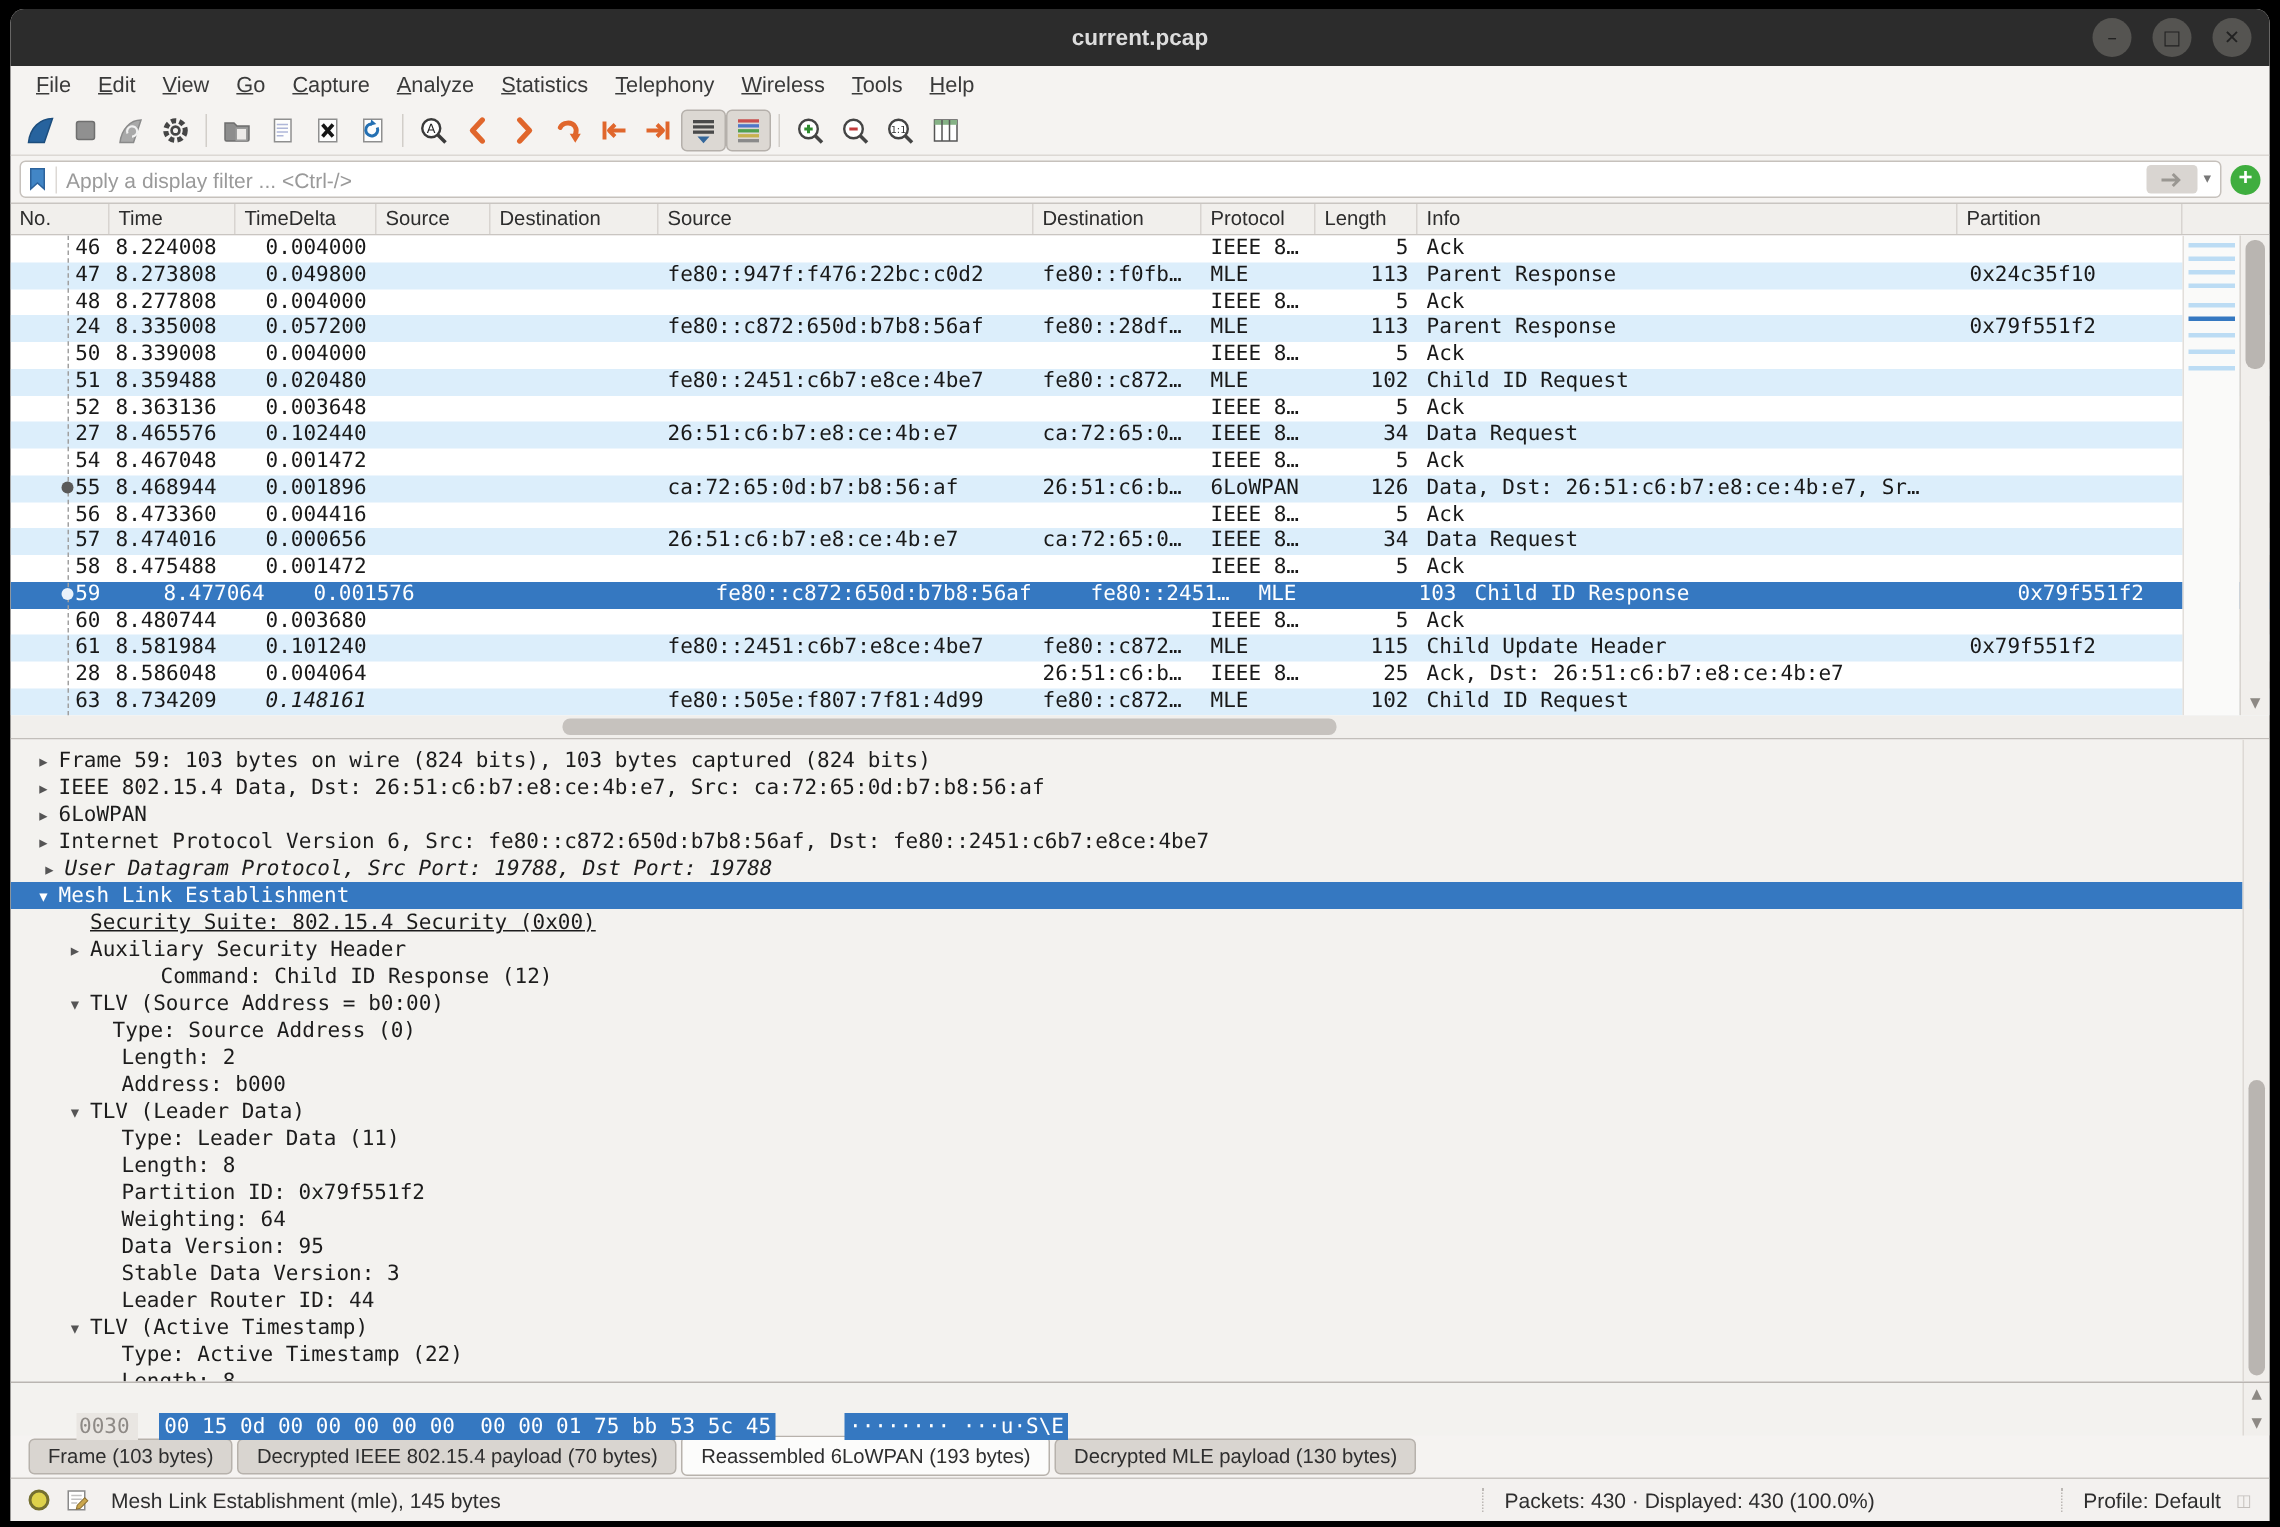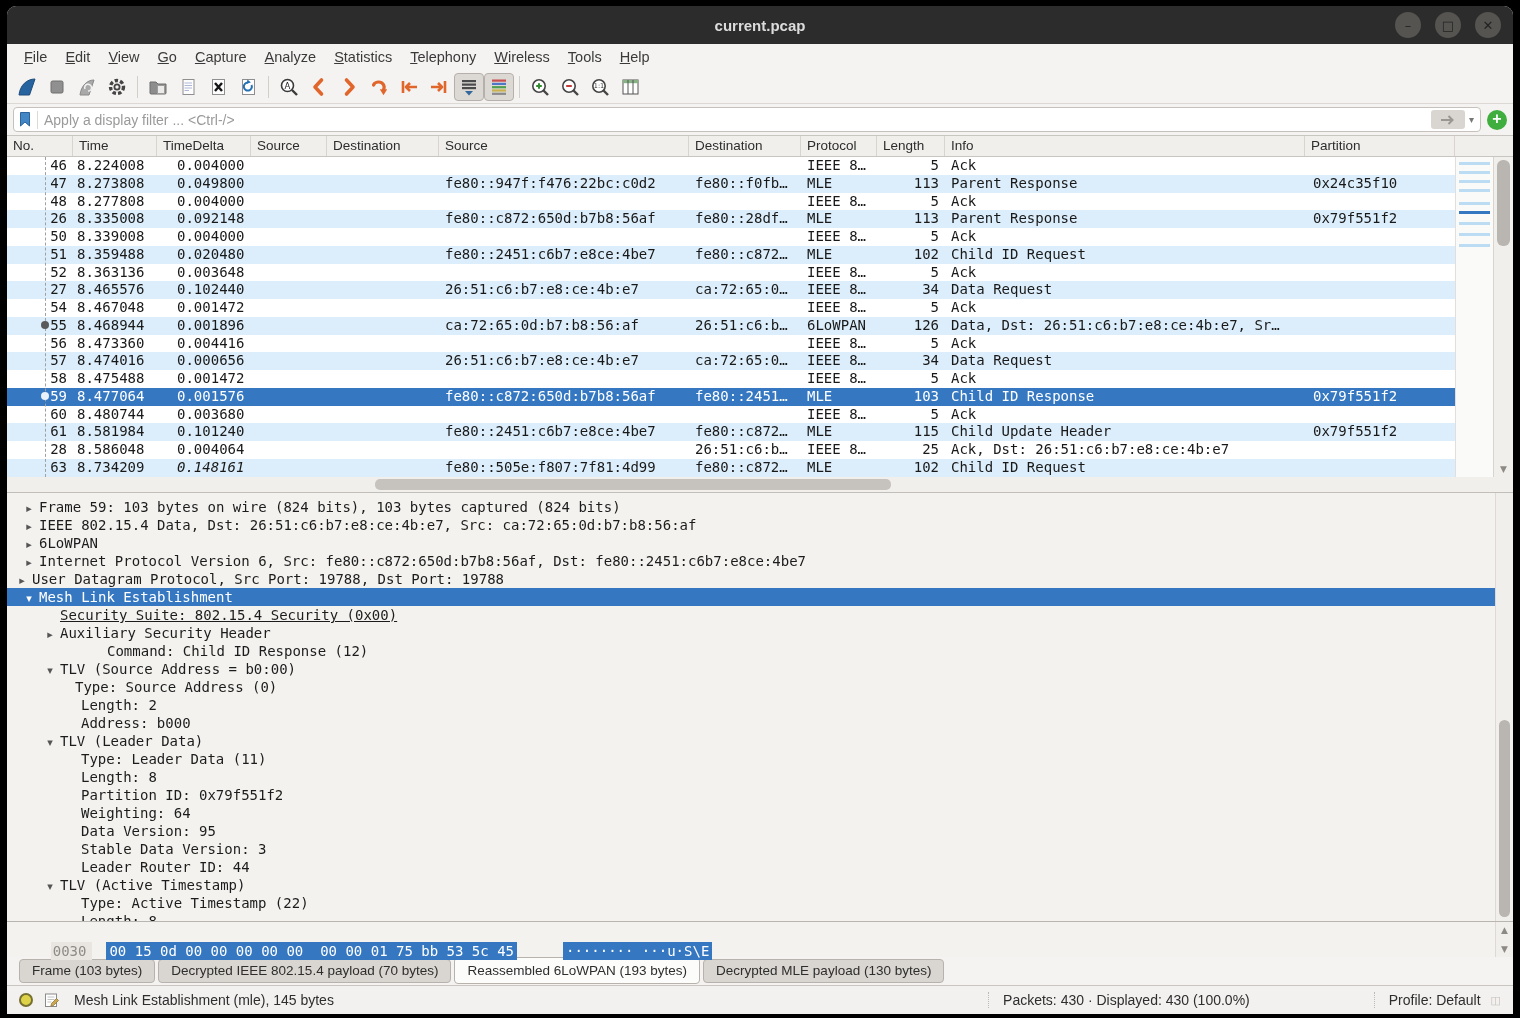--- a/index.html
+++ b/index.html
@@ -357,23 +357,23 @@
           <div class="pcell pc-src1" style="width: 76px;"></div>
           <div class="pcell pc-dst1" style="width: 112px;"></div>
           <div class="pcell pc-src2" style="width: 250px;"></div>
           <div class="pcell pc-dst2" style="width: 112px;"></div>
           <div class="pcell pc-protocol" style="width: 76px;">IEEE 8…</div>
           <div class="pcell pc-length al-right" style="width: 68px;">5</div>
           <div class="pcell pc-info" style="width: 360px;">Ack</div>
           <div class="pcell pc-partition" style="width: 150px;"></div>
         </div>
         <div class="prow bg-blue">
-          <div class="pcell pc-no al-right" style="width: 66px;">26</div>
+          <div class="pcell pc-no al-right" style="width: 66px;">24</div>
           <div class="pcell pc-time" style="width: 84px;">8.335008</div>
-          <div class="pcell pc-delta" style="width: 94px;">0.092148</div>
+          <div class="pcell pc-delta" style="width: 94px;">0.057200</div>
           <div class="pcell pc-src1" style="width: 76px;"></div>
           <div class="pcell pc-dst1" style="width: 112px;"></div>
           <div class="pcell pc-src2" style="width: 250px;">fe80::c872:650d:b7b8:56af</div>
           <div class="pcell pc-dst2" style="width: 112px;">fe80::28df…</div>
           <div class="pcell pc-protocol" style="width: 76px;">MLE</div>
           <div class="pcell pc-length al-right" style="width: 68px;">113</div>
           <div class="pcell pc-info" style="width: 360px;">Parent Response</div>
           <div class="pcell pc-partition" style="width: 150px;">0x79f551f2</div>
         </div>
         <div class="prow">
@@ -489,21 +489,21 @@
           <div class="pcell pc-dst1" style="width: 112px;"></div>
           <div class="pcell pc-src2" style="width: 250px;"></div>
           <div class="pcell pc-dst2" style="width: 112px;"></div>
           <div class="pcell pc-protocol" style="width: 76px;">IEEE 8…</div>
           <div class="pcell pc-length al-right" style="width: 68px;">5</div>
           <div class="pcell pc-info" style="width: 360px;">Ack</div>
           <div class="pcell pc-partition" style="width: 150px;"></div>
         </div>
         <div class="prow bg-sel">
           <div class="pcell pc-no al-right" style="width: 66px;">59</div>
-          <div class="pcell pc-time" style="width: 84px;">8.477064</div>
+          <div class="pcell pc-time" style="width: 84px; margin-left: 32px;">8.477064</div>
           <div class="pcell pc-delta" style="width: 94px;">0.001576</div>
           <div class="pcell pc-src1" style="width: 76px;"></div>
           <div class="pcell pc-dst1" style="width: 112px;"></div>
           <div class="pcell pc-src2" style="width: 250px;">fe80::c872:650d:b7b8:56af</div>
           <div class="pcell pc-dst2" style="width: 112px;">fe80::2451…</div>
           <div class="pcell pc-protocol" style="width: 76px;">MLE</div>
           <div class="pcell pc-length al-right" style="width: 68px;">103</div>
           <div class="pcell pc-info" style="width: 360px;">Child ID Response</div>
           <div class="pcell pc-partition" style="width: 150px;">0x79f551f2</div>
           <span class="rmark light"></span>
@@ -582,21 +582,21 @@
   <div class="hscroll">
     <div class="hthumb"></div>
   </div>
 
   <div class="detail">
     <div>
         <div class="dline" style="padding-left: 12px;"><span class="darrow">▸</span><span>Frame 59: 103 bytes on wire (824 bits), 103 bytes captured (824 bits)</span></div>
         <div class="dline" style="padding-left: 12px;"><span class="darrow">▸</span><span>IEEE 802.15.4 Data, Dst: 26:51:c6:b7:e8:ce:4b:e7, Src: ca:72:65:0d:b7:b8:56:af</span></div>
         <div class="dline" style="padding-left: 12px;"><span class="darrow">▸</span><span>6LoWPAN</span></div>
         <div class="dline" style="padding-left: 12px;"><span class="darrow">▸</span><span>Internet Protocol Version 6, Src: fe80::c872:650d:b7b8:56af, Dst: fe80::2451:c6b7:e8ce:4be7</span></div>
-        <div class="dline" style="padding-left: 5px;"><span class="darrow">▸</span><span>User Datagram Protocol, Src Port: 19788, Dst Port: 19788</span></div>
+        <div class="dline" style="padding-left: 16px; font-style: italic;"><span class="darrow">▸</span><span>User Datagram Protocol, Src Port: 19788, Dst Port: 19788</span></div>
         <div class="dline dsel" style="padding-left: 12px;"><span class="darrow">▾</span><span>Mesh Link Establishment</span></div>
         <div class="dline" style="padding-left: 33px; text-decoration: underline;"><span class="darrow"></span><span>Security Suite: 802.15.4 Security (0x00)</span></div>
         <div class="dline" style="padding-left: 33px;"><span class="darrow">▸</span><span>Auxiliary Security Header</span></div>
         <div class="dline" style="padding-left: 33px; margin-left: 47px;"><span class="darrow"></span><span>Command: Child ID Response (12)</span></div>
         <div class="dline" style="padding-left: 33px;"><span class="darrow">▾</span><span>TLV (Source Address = b0:00)</span></div>
         <div class="dline" style="padding-left: 48px;"><span class="darrow"></span><span>Type: Source Address (0)</span></div>
         <div class="dline" style="padding-left: 54px;"><span class="darrow"></span><span>Length: 2</span></div>
         <div class="dline" style="padding-left: 54px;"><span class="darrow"></span><span>Address: b000</span></div>
         <div class="dline" style="padding-left: 33px;"><span class="darrow">▾</span><span>TLV (Leader Data)</span></div>
         <div class="dline" style="padding-left: 54px;"><span class="darrow"></span><span>Type: Leader Data (11)</span></div>

